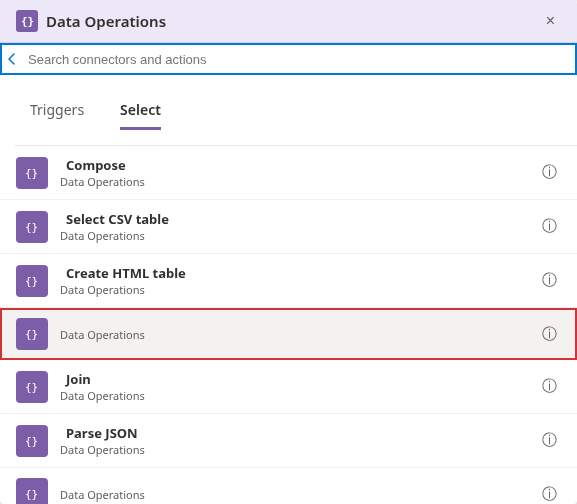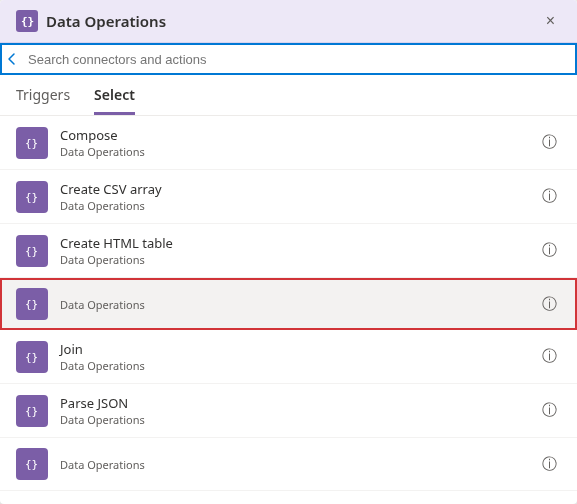--- a/index.html
+++ b/index.html
@@ -83,23 +83,24 @@
     .search-input {
       border: none;
       outline: none;
       font-size: 13px;
       color: #323130;
       flex: 1;
       background: transparent;
     }
     .tabs {
       display: flex;
-      padding: 0 16px;
+      padding: 15px 16px;
       border-bottom: 1px solid #edebe9;
-      gap: 24px;
+      gap: 36px;
+      margin-left: 14px;
     }
     .tab {
       padding: 10px 0 8px;
       font-size: 14px;
       color: #605e5c;
       cursor: pointer;
       border-bottom: 3px solid transparent;
       background: none;
       border-top: none;
       border-left: none;
@@ -142,21 +143,22 @@
       font-size: 13px;
     }
     .action-text {
       flex: 1;
       display: flex;
       flex-direction: column;
     }
     .action-name {
       font-size: 13px;
       color: #323130;
-      font-weight: 400;
+      font-weight: 700;
+      margin-left: 6px;
     }
     .action-sub {
       font-size: 11px;
       color: #605e5c;
     }
     .info-btn {
       background: none;
       border: none;
       cursor: pointer;
       color: #605e5c;
@@ -218,21 +220,21 @@
       <button class="info-btn">ⓘ</button>
     </div>
 
     <div class="action-item">
       <div class="action-icon">
         <svg width="18" height="18" viewBox="0 0 18 18" fill="none">
           <text x="2" y="13" font-size="11" fill="white" font-family="monospace">{}</text>
         </svg>
       </div>
       <div class="action-text">
-        <span class="action-name">Create CSV array</span>
+        <span class="action-name">Select CSV table</span>
         <span class="action-sub">Data Operations</span>
       </div>
       <button class="info-btn">ⓘ</button>
     </div>
 
     <div class="action-item">
       <div class="action-icon">
         <svg width="18" height="18" viewBox="0 0 18 18" fill="none">
           <text x="2" y="13" font-size="11" fill="white" font-family="monospace">{}</text>
         </svg>

